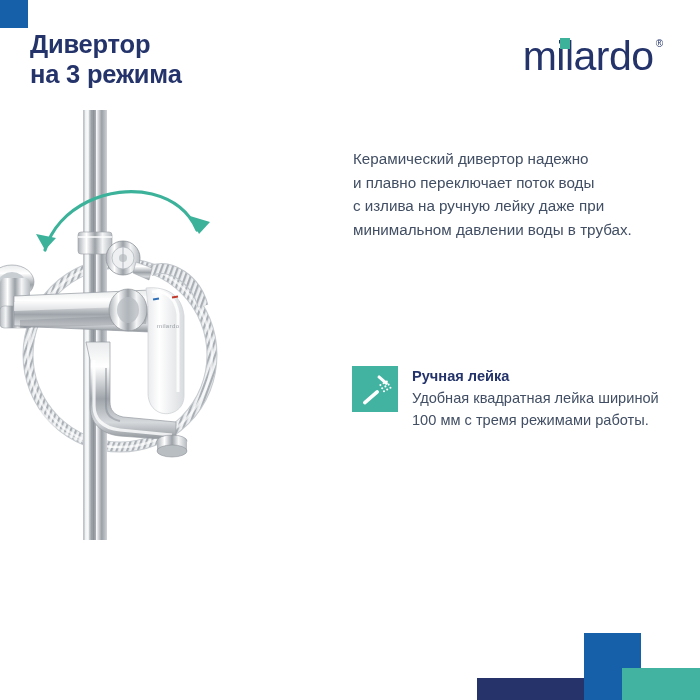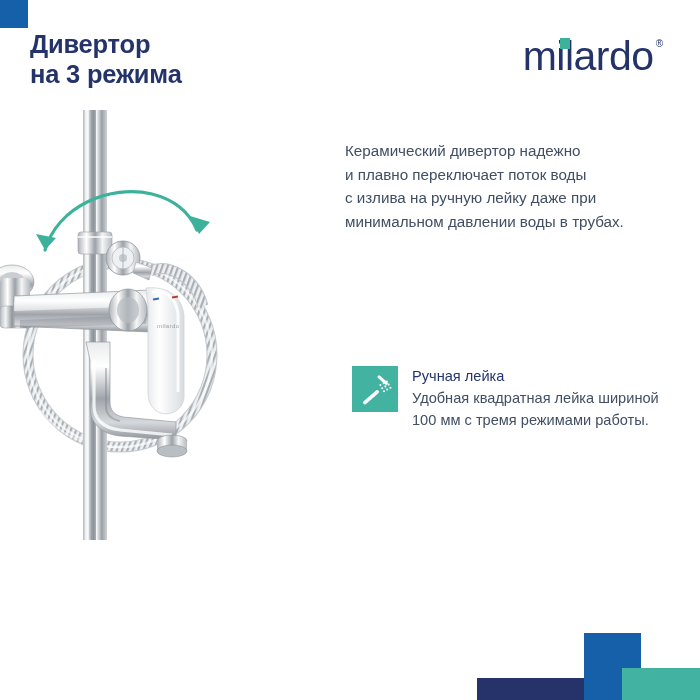--- a/index.html
+++ b/index.html
@@ -77,21 +77,21 @@
     margin-top: 4px;
     margin-left: 2px;
   }
 
   
   .lead {
     position: absolute;
     left: 345px;
     top: 139px;
     width: 330px;
-    margin: 0;
+    margin: 8px;
     font-size: 15.2px;
     line-height: 23.5px;
     color: #414e63;
     white-space: pre-line;
   }
 
   
   .feature {
     position: absolute;
     left: 352px;
@@ -107,21 +107,21 @@
     background: #41b3a0;
     position: relative;
     margin-right: 14px;
   }
   .feature-icon svg { display: block; }
   .feature-text { padding-top: 1px; }
   .feature-title {
     margin: 0 0 2px 0;
     font-size: 14.6px;
     line-height: 19px;
-    font-weight: normal;
+    font-weight: bold;
     color: #24346b;
   }
   .feature-desc {
     margin: 0;
     font-size: 14.6px;
     line-height: 21.5px;
     color: #414e63;
     white-space: pre-line;
   }
 

